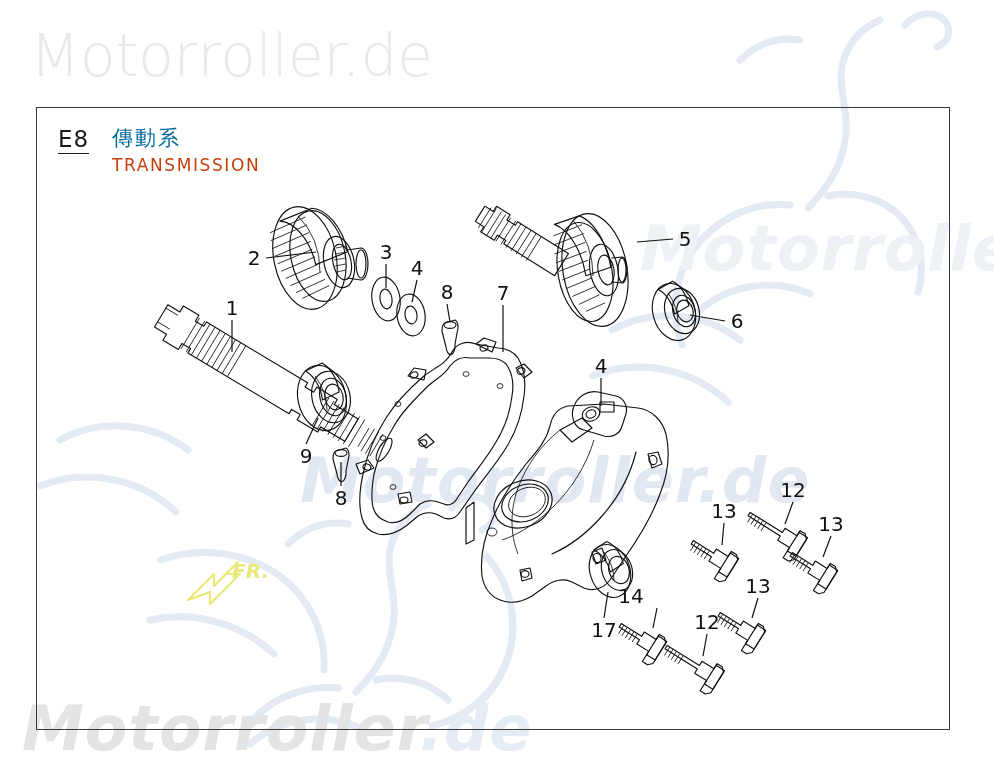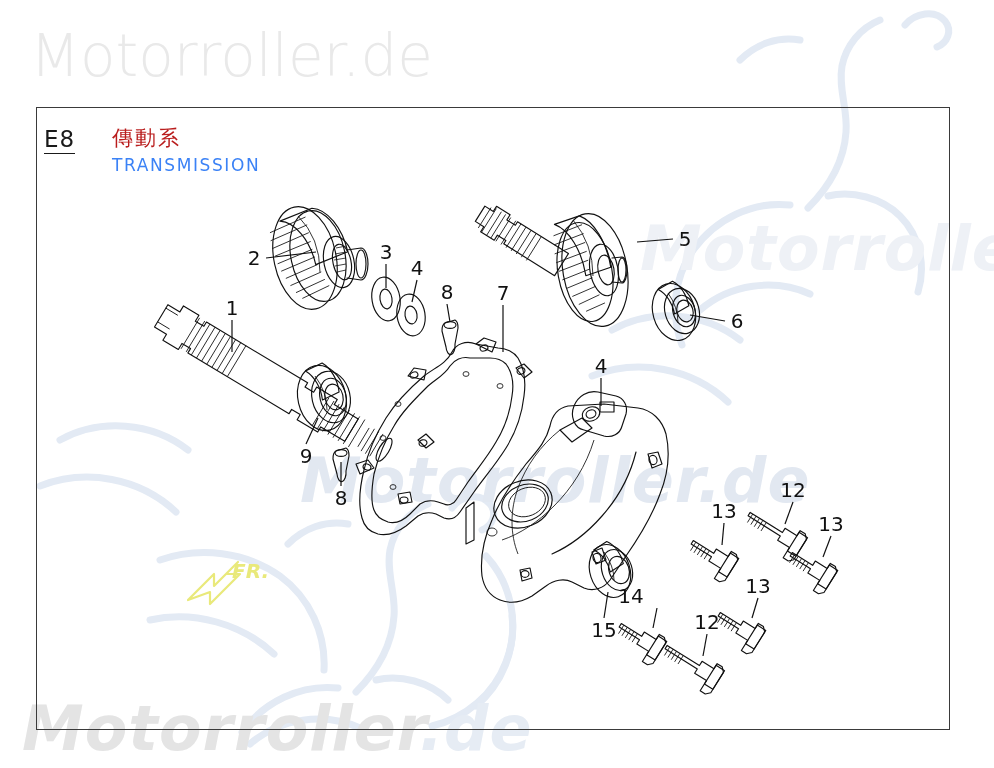--- a/index.html
+++ b/index.html
@@ -30,30 +30,30 @@
     position:absolute;left:640px;top:212px;
     font-size:62px;color:#eef1f6;font-style:italic;font-weight:bold;
     letter-spacing:1px;white-space:nowrap;
     font-family:"DejaVu Sans",sans-serif;
   }
   .frame{
     position:absolute;left:36px;top:107px;width:914px;height:623px;
     border:1.6px solid #3a3a3a;box-sizing:border-box;background:transparent;
   }
   .title-code{
-    position:absolute;left:44px;top:128px;font-size:23px;color:#1a1a1a;
+    position:absolute;left:58px;top:128px;font-size:23px;color:#1a1a1a;
     font-family:"DejaVu Sans",sans-serif;letter-spacing:1px;
     border-bottom:1.4px solid #1a1a1a;padding-bottom:2px;line-height:1;
   }
   .title-cn{
-    position:absolute;left:112px;top:126px;font-size:21px;color:#b91c1c;
+    position:absolute;left:112px;top:126px;font-size:21px;color:#0369a1;
     font-family:"DejaVu Sans",sans-serif;letter-spacing:2px;line-height:1.15;
   }
   .title-en{
-    position:absolute;left:112px;top:156px;font-size:17px;color:#3b82f6;
+    position:absolute;left:112px;top:156px;font-size:17px;color:#c2410c;
     font-family:"DejaVu Sans",sans-serif;letter-spacing:1.6px;line-height:1.1;
   }
   .num{
     position:absolute;font-size:20px;color:#111;
     font-family:"DejaVu Sans",sans-serif;line-height:1;
     transform:translate(-50%,-50%);white-space:nowrap;
   }
   svg{display:block;}
   .ln{stroke:#111;stroke-width:1.2;fill:none;}
   .pt{stroke:#111;stroke-width:1.15;fill:none;stroke-linejoin:round;stroke-linecap:round;}
@@ -441,21 +441,21 @@
   <div class="num" style="left:254px;top:258px">2</div>
   <div class="num" style="left:386px;top:252px">3</div>
   <div class="num" style="left:417px;top:268px">4</div>
   <div class="num" style="left:685px;top:239px">5</div>
   <div class="num" style="left:737px;top:321px">6</div>
   <div class="num" style="left:503px;top:293px">7</div>
   <div class="num" style="left:447px;top:292px">8</div>
   <div class="num" style="left:341px;top:498px">8</div>
   <div class="num" style="left:306px;top:456px">9</div>
   <div class="num" style="left:601px;top:366px">4</div>
-  <div class="num" style="left:604px;top:630px">15</div>
+  <div class="num" style="left:604px;top:630px">17</div>
   <div class="num" style="left:793px;top:490px">12</div>
   <div class="num" style="left:707px;top:622px">12</div>
   <div class="num" style="left:724px;top:511px">13</div>
   <div class="num" style="left:831px;top:524px">13</div>
   <div class="num" style="left:758px;top:586px">13</div>
   <div class="num" style="left:631px;top:596px">14</div>
 
 </div>
 
 </body></html>

